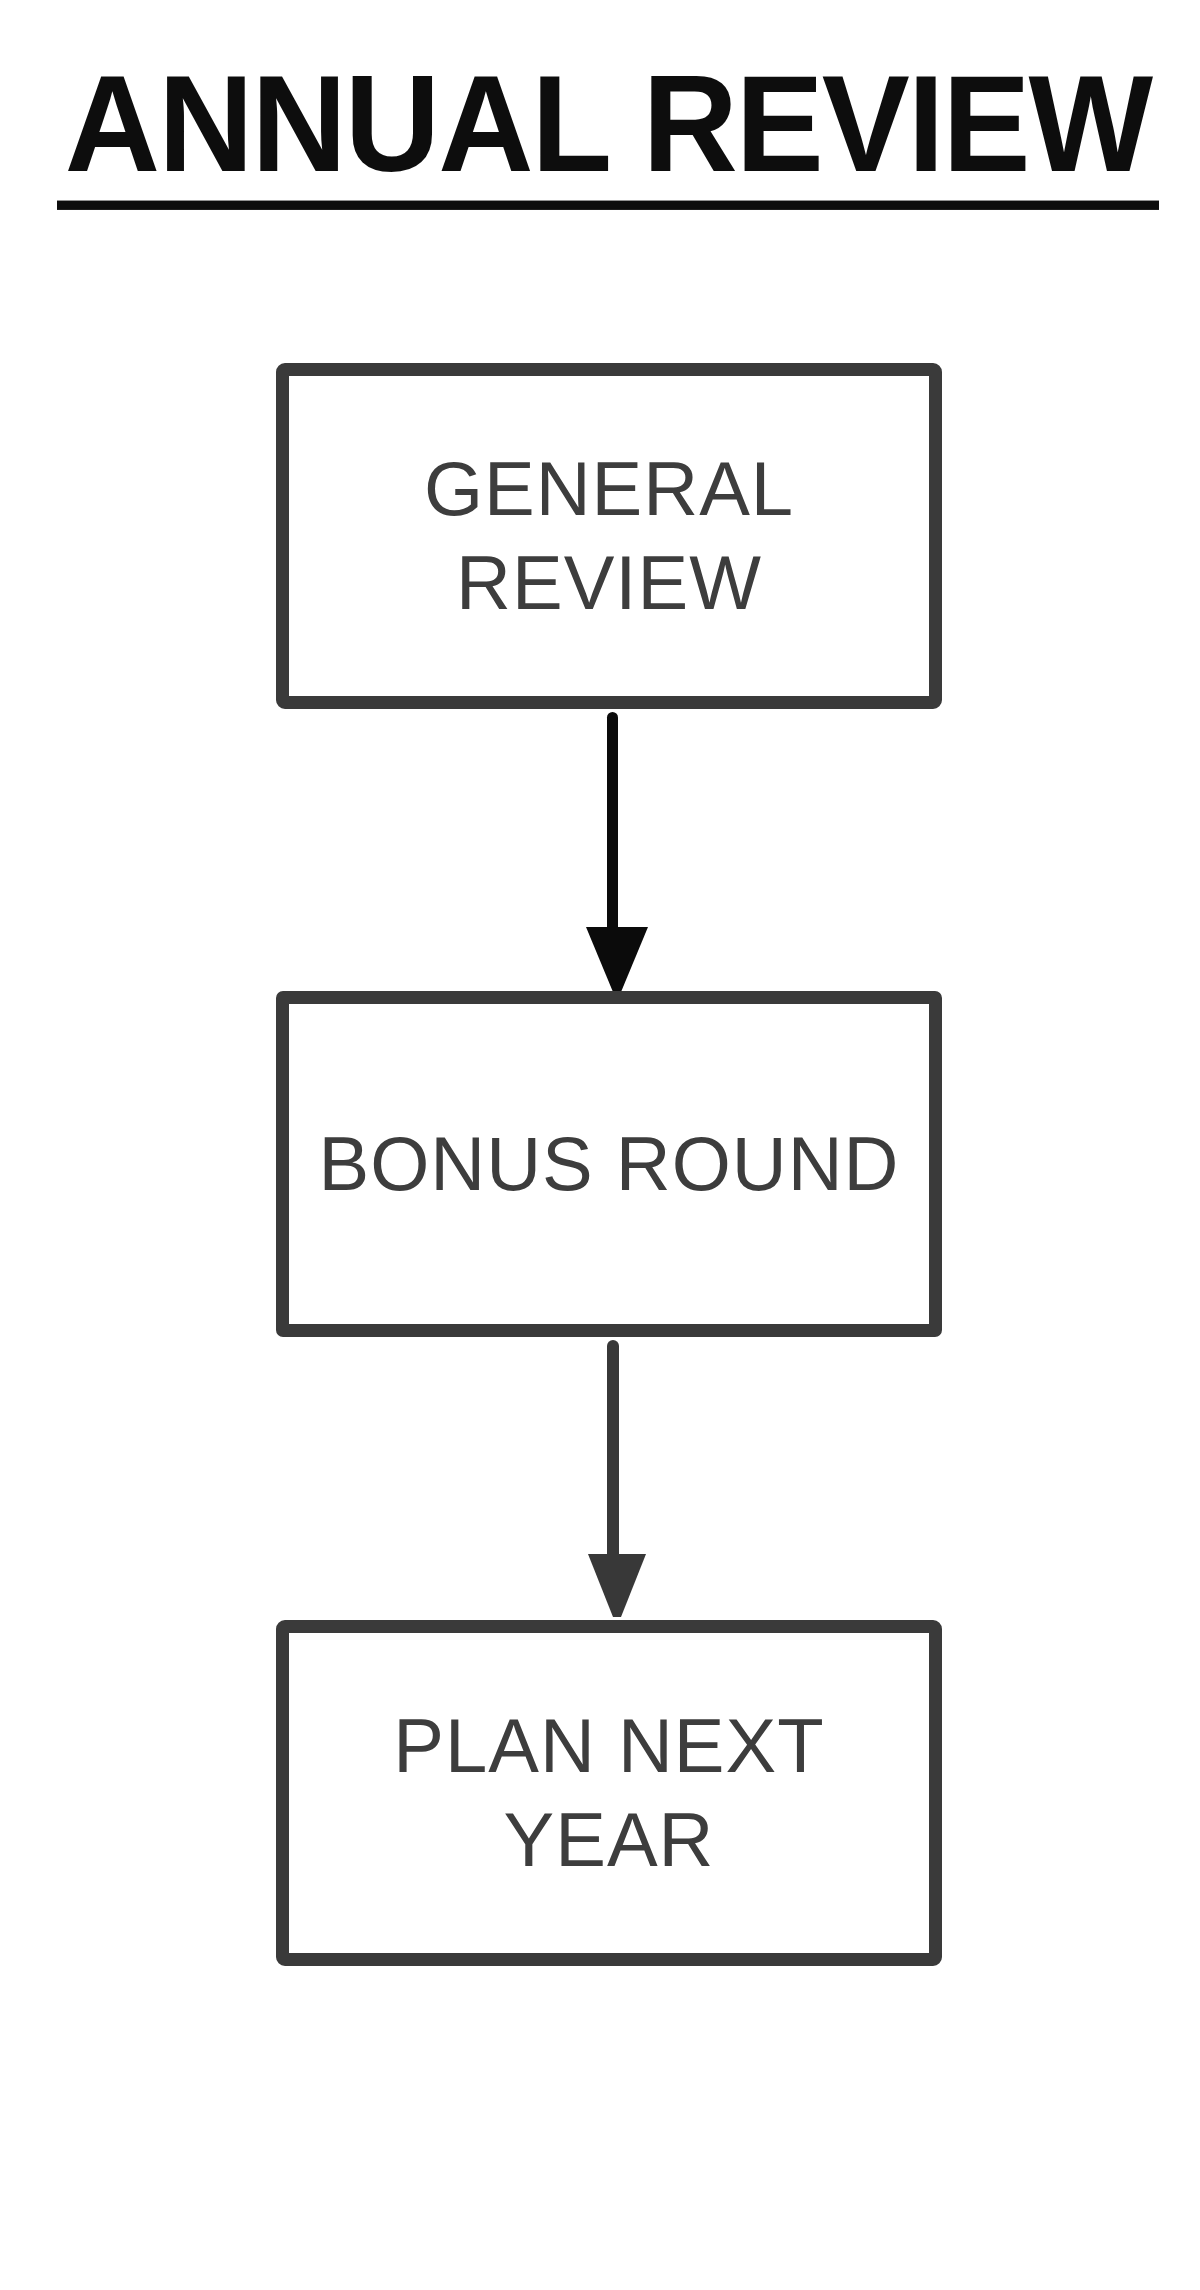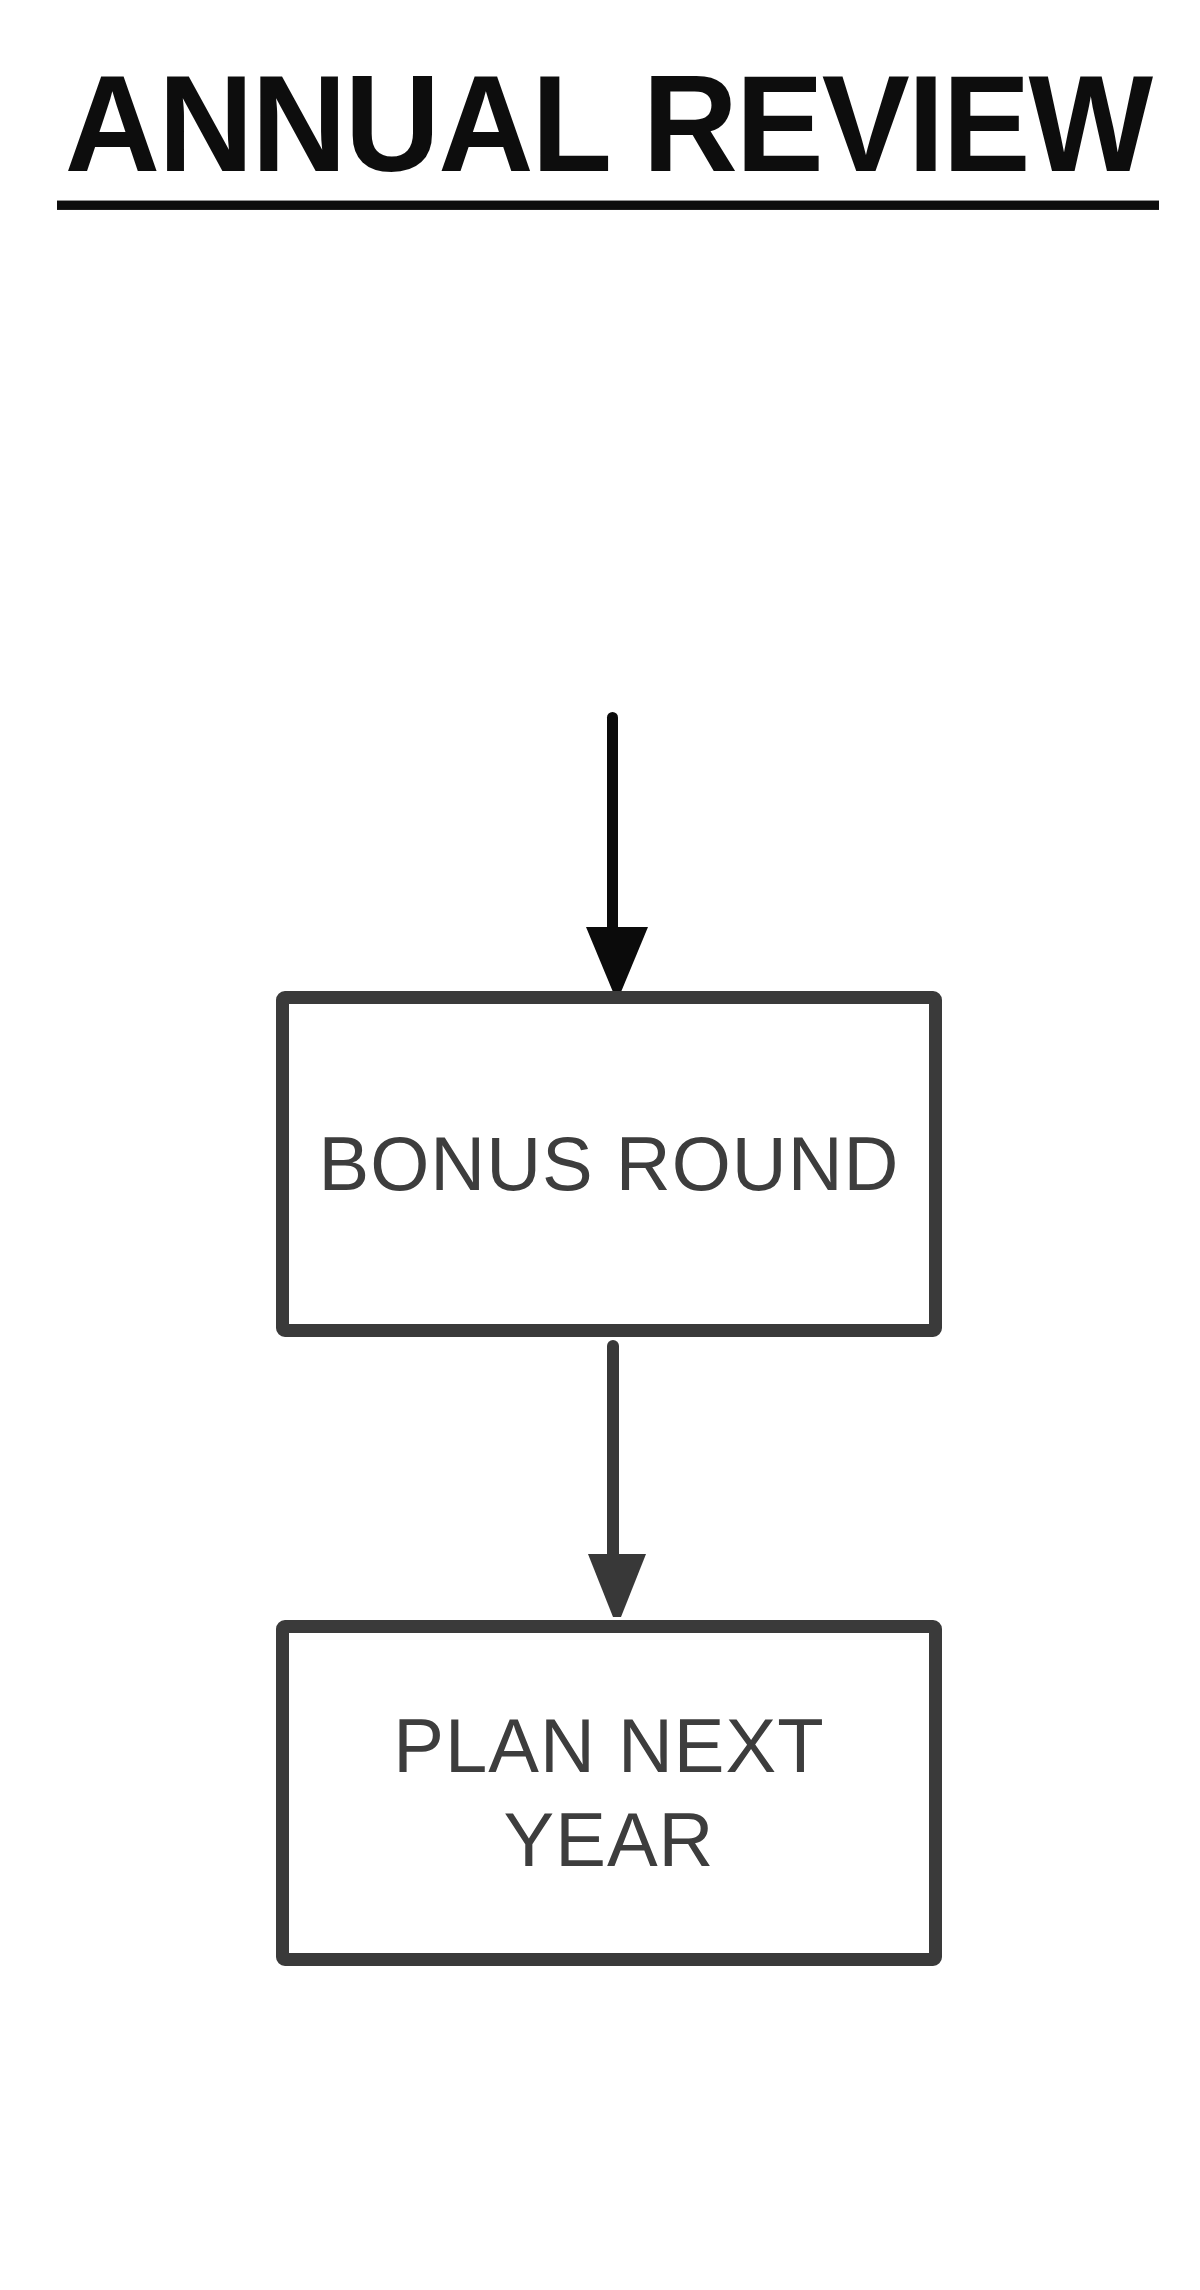--- a/index.html
+++ b/index.html
@@ -60,21 +60,21 @@
   .node-label{
     font-size:76px;
     line-height:94px;
     letter-spacing:1px;
     color:var(--box-text);
     text-align:center;
     white-space:pre-line;
     font-weight:normal;
   }
   .node-1{top:355px;}
-  .node-2{top:983px;}
+  .node-2{top:983px;border-radius:7px;}
   .node-3{top:1612px;align-items:center;}
 
   
   .arrow{position:absolute;}
   .arrow .stem{
     position:absolute;
     border-radius:6px 6px 0 0;
   }
   .arrow .head{
     position:absolute;
@@ -123,20 +123,24 @@
 </style>
 </head>
 <body>
 
 <div class="page">
 
   <div class="title-wrap">
     <h1 class="page-title">ANNUAL REVIEW</h1>
   </div>
 
+  <div class="node node-1">
+    <span class="node-label">GENERAL
+REVIEW</span>
+  </div>
 
   <div class="arrow arrow-1">
     <div class="stem"></div>
     <div class="head"></div>
   </div>
 
   <div class="node node-2">
     <span class="node-label">BONUS ROUND</span>
   </div>
 

